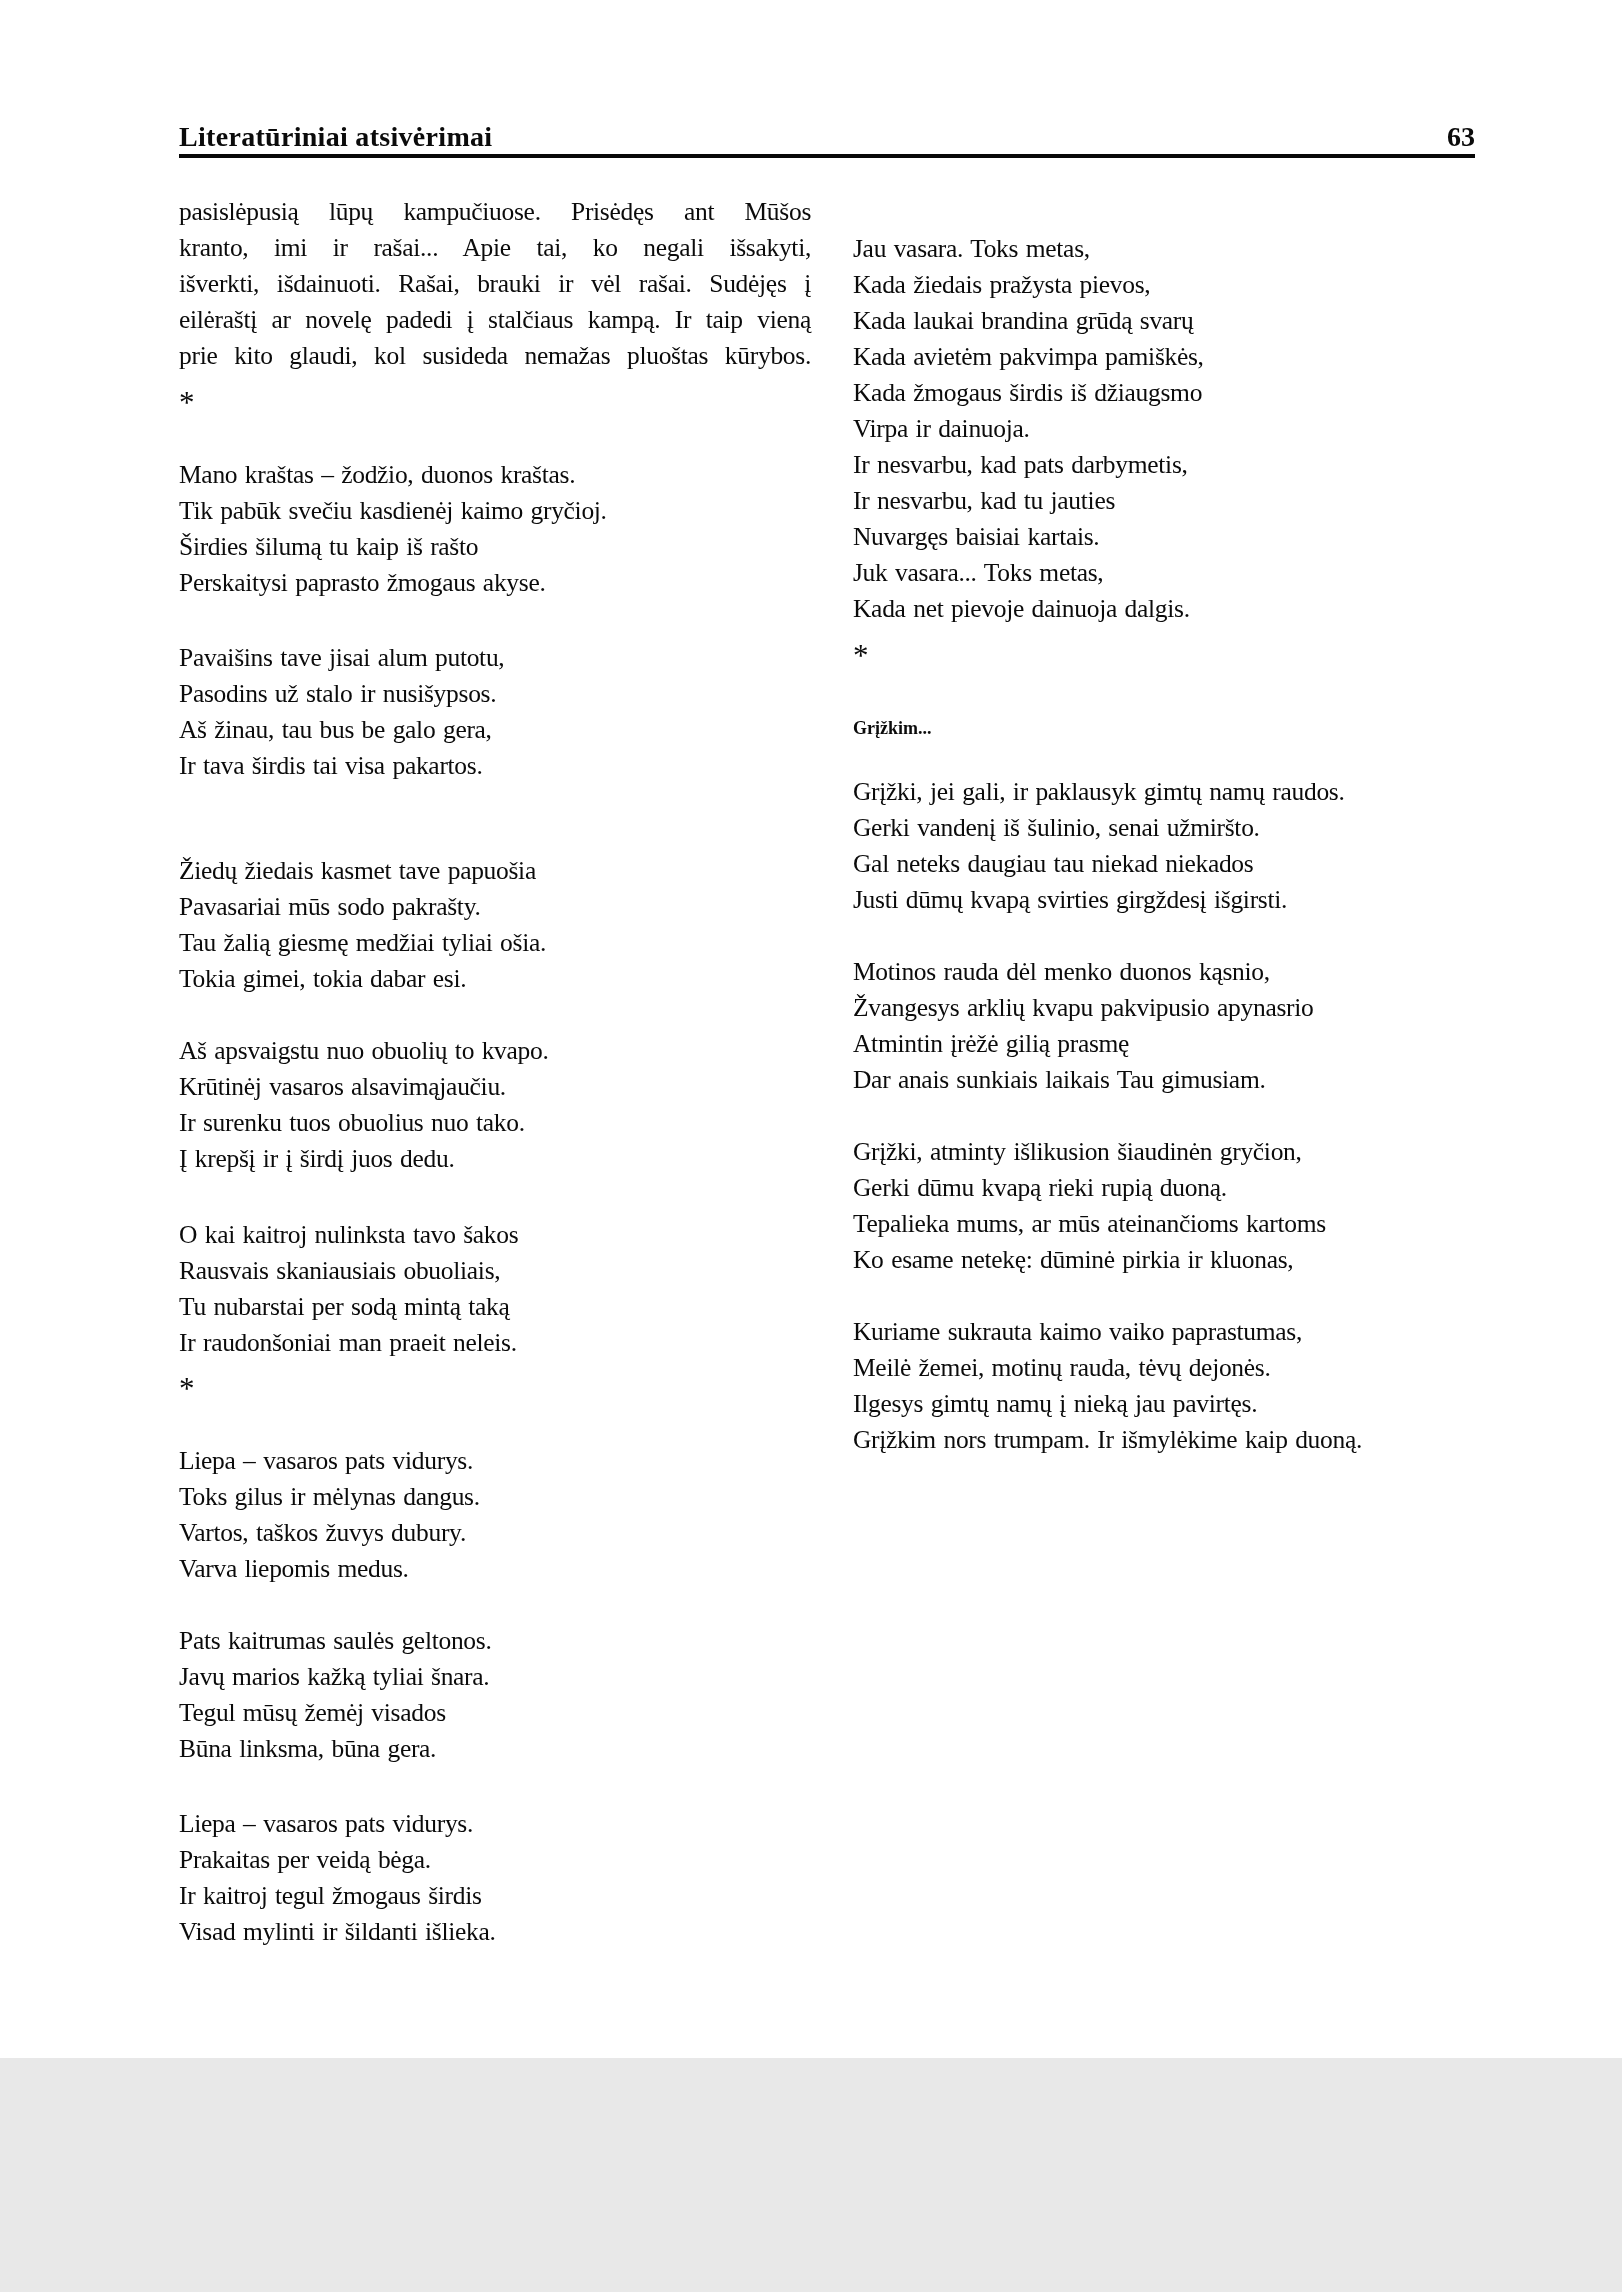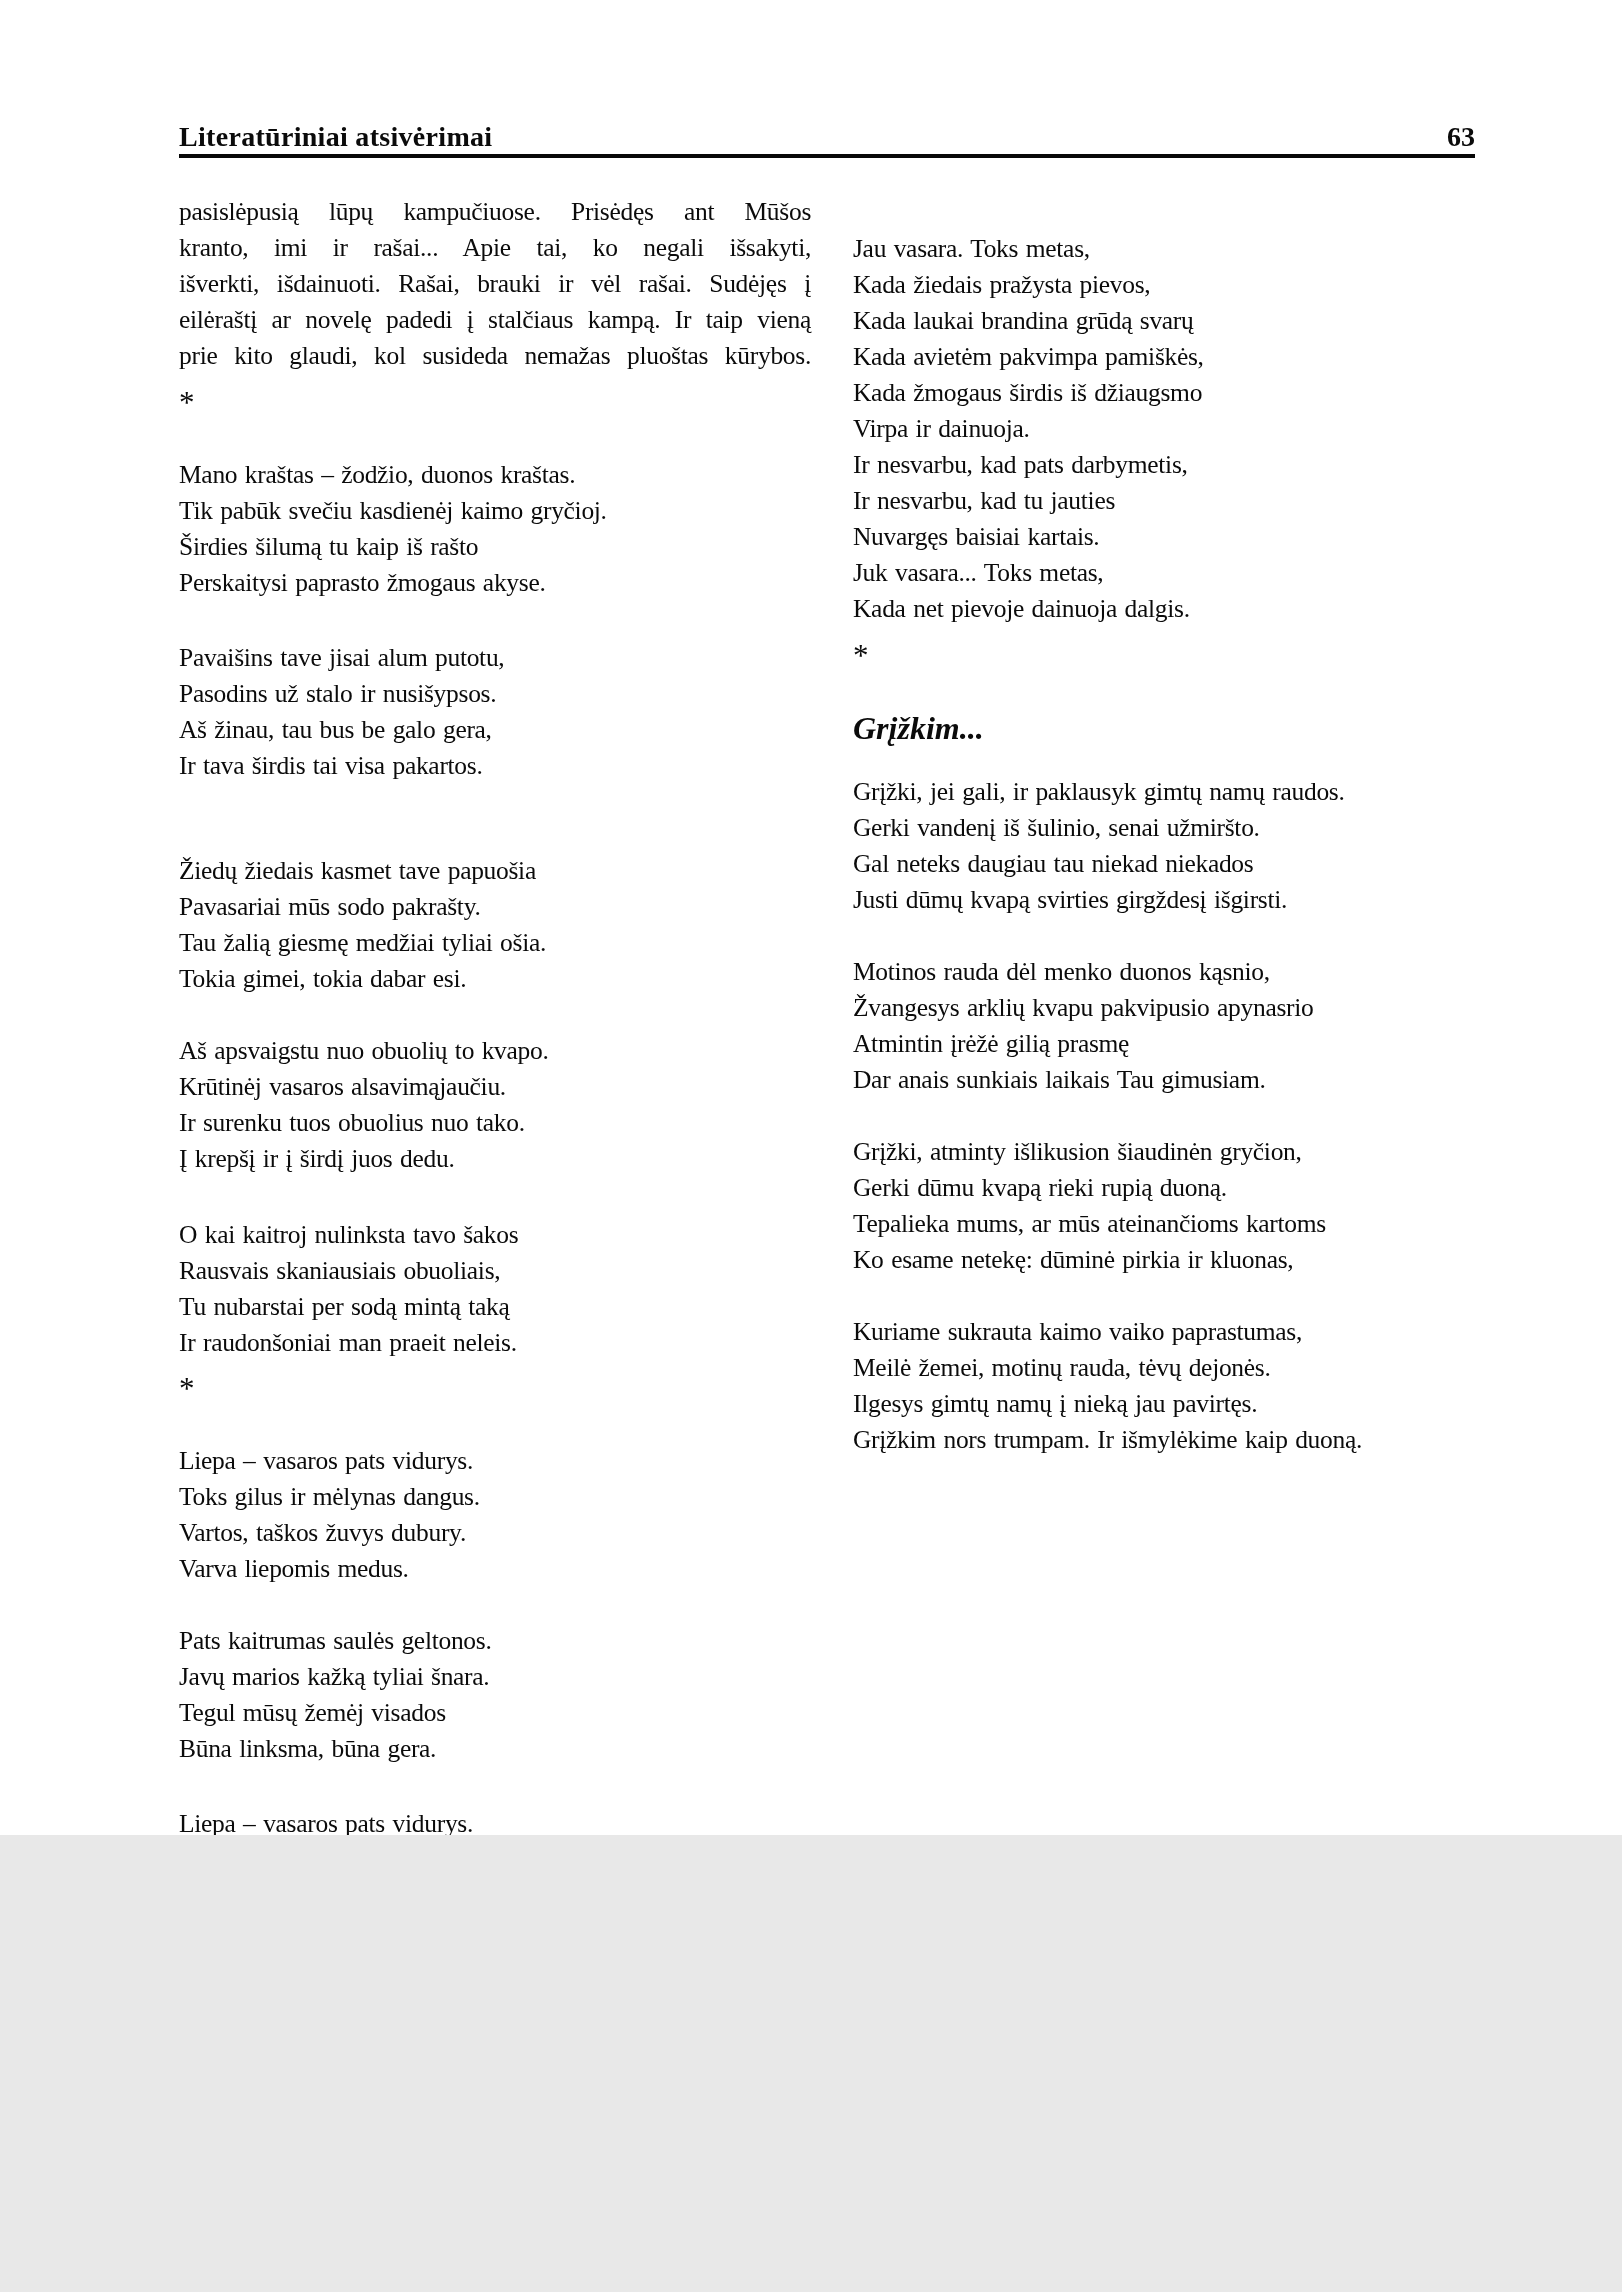--- a/index.html
+++ b/index.html
@@ -4,21 +4,21 @@
 <style>
   :root{
     --ink:#0b0b0b;
     --paper:#ffffff;
   }
   *{margin:0;padding:0;box-sizing:border-box;}
   html,body{background:#e8e8e8;}
   body{font-family:"Liberation Serif","DejaVu Serif",serif;}
   .page{
     position:relative;
-    width:1622px;height:1835px;
+    width:1622px;height:2058px;
     background:var(--paper);
     color:var(--ink);
     overflow:hidden;
     margin:0 auto;
   }
   .running-header{
     position:absolute;left:179px;top:121px;width:1296px;height:39px;
   }
   .header-title{
     position:absolute;left:0;top:0;
@@ -50,23 +50,22 @@
   .stanza{
     white-space:pre-line;
     word-spacing:1.5px;
   }
   .star{
     font-size:31px;
     line-height:36px;
   }
   .poem-heading{
     font-weight:bold;
-    font-size:32px;
+    font-size:18px;
     letter-spacing:0;
-    font-style:italic;
   }
   
   .mt10{margin-top:9.8px;} .mt11{margin-top:10.8px;} .mt16{margin-top:15.7px;}
   .mt20{margin-top:36px;} .mt29{margin-top:28px;} .mt34{margin-top:33px;}
   .mt37{margin-top:36px;} .mt40{margin-top:39px;} .mt41{margin-top:40px;}
   .mt70{margin-top:69px;}
 </style>
 </head>
 <body>
 

